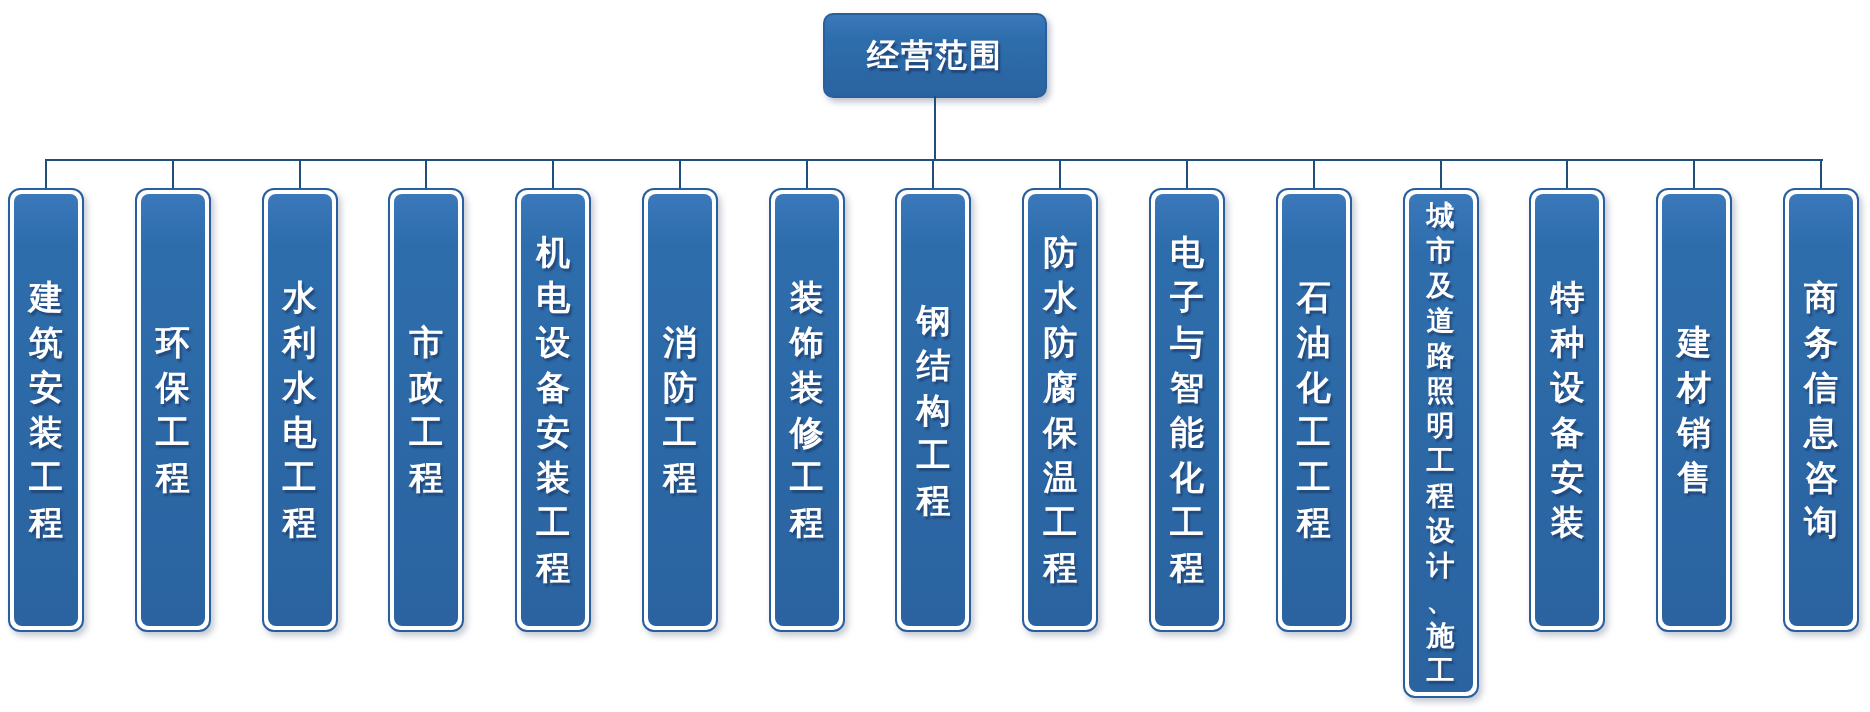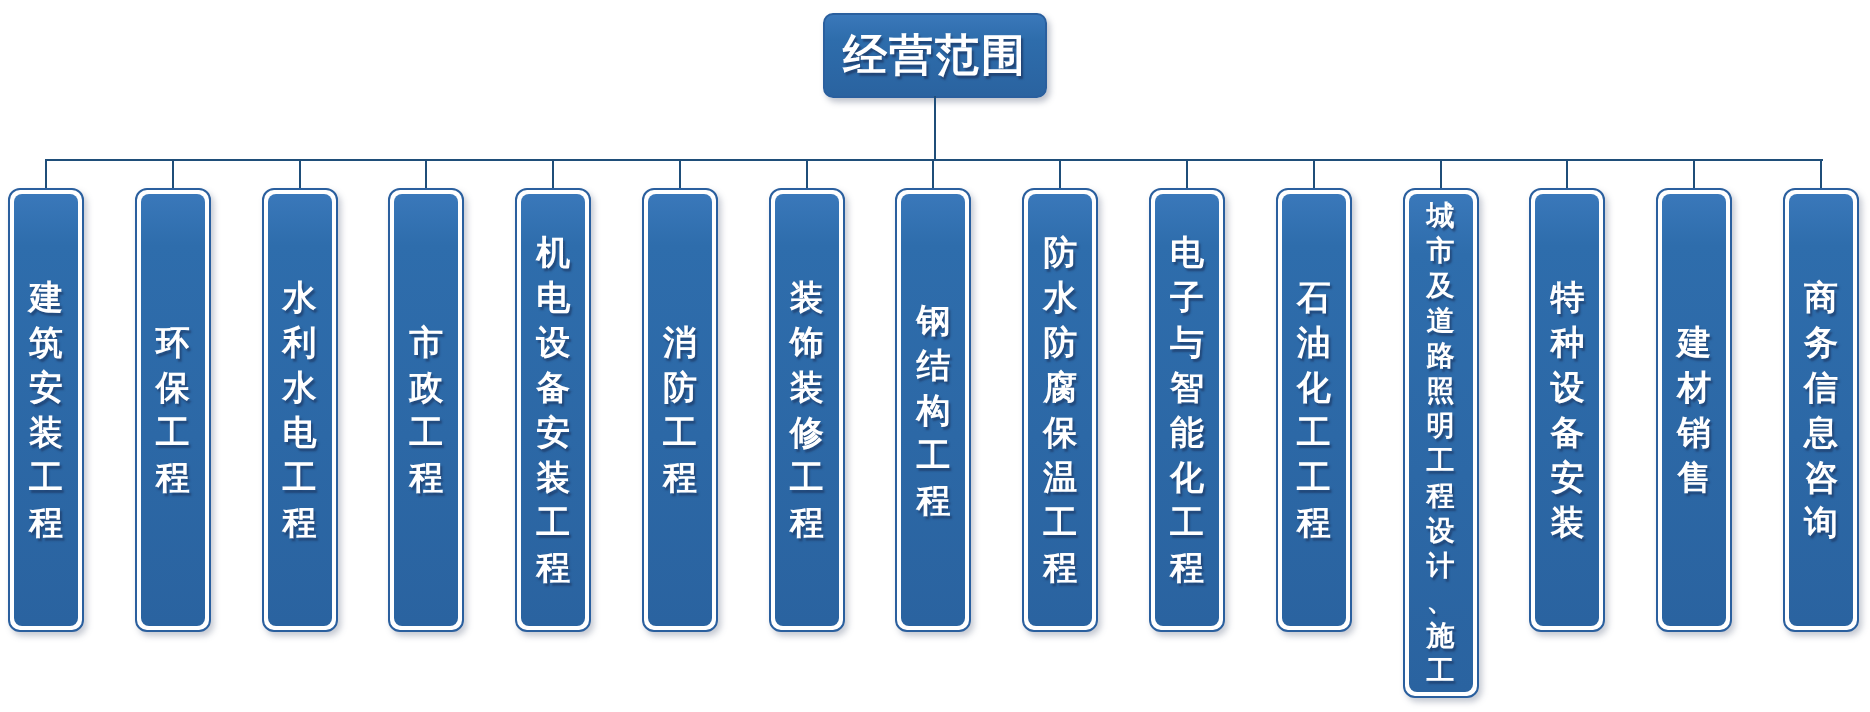--- a/index.html
+++ b/index.html
@@ -27,21 +27,21 @@
     background: linear-gradient(180deg, #3a78ba 0%, var(--fill) 30%, var(--fill-dark) 100%);
     border: 2px solid var(--border);
     border-radius: 10px;
     box-shadow: 3px 4px 6px rgba(90, 100, 125, 0.40);
     display: flex;
     align-items: center;
     justify-content: center;
   }
   .root-label {
     color: var(--label-text);
-    font-size: 44px;
+    font-size: 32px;
     font-weight: bold;
     letter-spacing: 2px;
     text-shadow: 2px 3px 2px rgba(25, 45, 85, 0.60);
     white-space: nowrap;
   }
 
   
   .drop-line {
     position: absolute;
     left: 934px;

